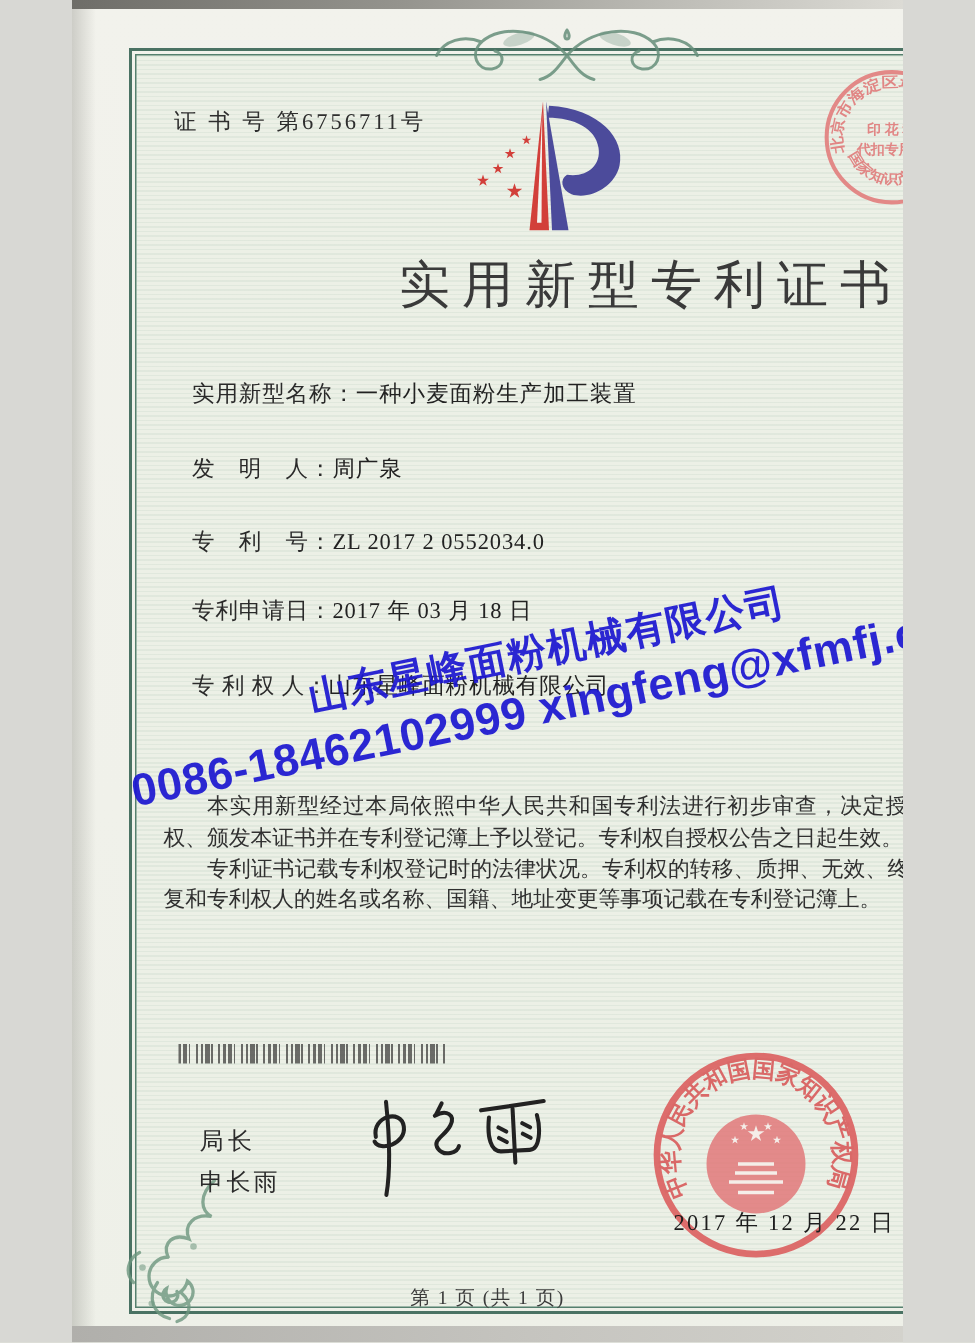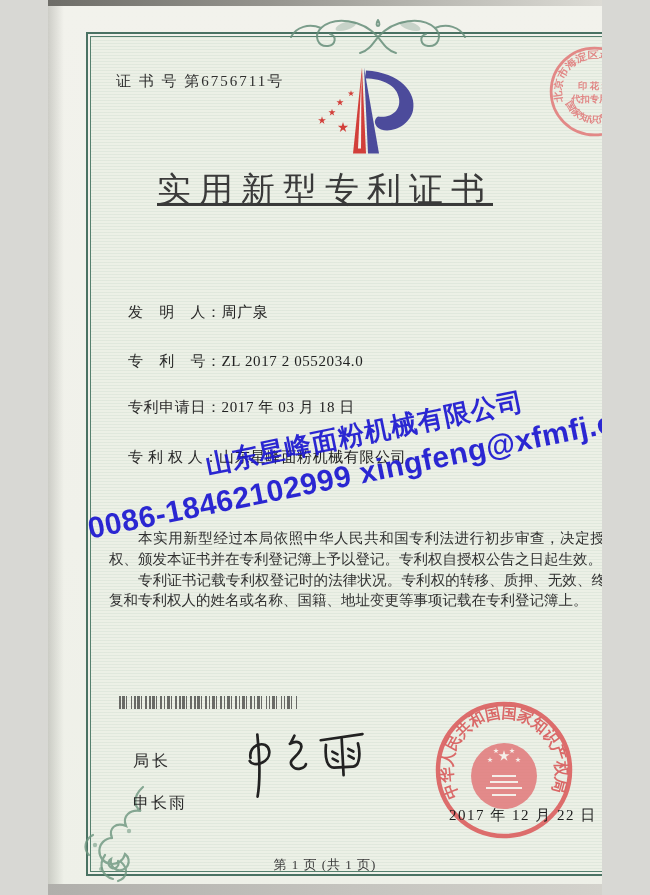--- a/index.html
+++ b/index.html
@@ -20,22 +20,22 @@
     position:absolute; left:38px; top:32px; width:574px; height:844px;
     border:2px solid #4a7263;
   }
   .frame-inner {
     position:absolute; inset:2px; border:1px solid #55806e;
     background:
       repeating-linear-gradient(180deg, rgba(104,150,128,.09) 0 1px, rgba(104,150,128,0) 1px 3px),
       #ecf0e6;
   }
   .cert-no { position:absolute; left:68px; top:72px; font-size:15px; letter-spacing:2px; color:#2e2e2e; }
-  .page-title { position:absolute; left:0; top:167px; width:100%; text-align:center;
-    font-size:34px; letter-spacing:8px; color:#3a3a3a; font-weight:500;text-decoration:underline; }
+  .page-title { position:absolute; left:0; top:167px; width:100%; text-align:right;
+    font-size:34px; letter-spacing:8px; color:#3a3a3a; font-weight:500; }
   .logo { position:absolute; left:256px; top:62px; width:122px; height:97px; }
   .field-row { position:absolute; left:80px; font-size:15px; color:#272727; letter-spacing:.6px; white-space:nowrap; }
   .field-row .lbl { color:#2a2a2a; }
   .field-row .val { color:#222; }
   .f0{top:253px} .f1{top:303px} .f2{top:352px} .f3{top:398px} .f4{top:448px} .f5{top:497px}
   .body-text { position:absolute; left:61px; top:528px; width:541px;
     font-size:14.5px; line-height:20.8px; color:#303030; text-align:justify; }
   .body-text p { text-indent:2em; }
   .watermark {
     position:absolute; left:29px; top:474px; width:660px;
@@ -45,21 +45,21 @@
   }
   .watermark .wl1 { margin-left:128px; font-size:26px; letter-spacing:1px; }
   .watermark .wl2 { margin-top:4px; font-size:30px; letter-spacing:.5px; }
   .barcode { position:absolute; left:71px; top:696px; width:178px; height:13px; opacity:.78;
     background:repeating-linear-gradient(90deg,
       #454543 0 1.5px, transparent 1.5px 3px,
       #454543 3px 6px, transparent 6px 7px,
       #454543 7px 8px, transparent 8px 11.5px,
       #454543 11.5px 13px, transparent 13px 15px); }
   .sig-title { position:absolute; left:85px; top:751px; font-size:16px; letter-spacing:3px; color:#2b2b2b; }
-  .sig-name  { position:absolute; left:85px; top:778px; font-size:16px; letter-spacing:2px; color:#2b2b2b;margin-top:15px; }
+  .sig-name  { position:absolute; left:85px; top:778px; font-size:16px; letter-spacing:2px; color:#2b2b2b; }
   .signature { position:absolute; left:180px; top:728px; width:158px; height:74px; transform:rotate(-3deg); }
   .office-stamp { position:absolute; left:386px; top:700px; width:140px; height:140px; opacity:.92; z-index:4; }
   .tax-stamp { position:absolute; left:500px; top:45px; width:93px; height:93px; opacity:.88; }
   .issue-date { position:absolute; left:401px; top:806px; font-size:15px; letter-spacing:1.5px; color:#1d1d1d; z-index:5; }
   .page-indicator { position:absolute; left:0; top:856px; width:100%; text-align:center; font-size:13px; letter-spacing:1px; color:#3a3a3a; }
   .ornament-top { position:absolute; left:224px; top:11px; width:212px; height:50px; color:#678f7b; }
   .ornament-bl { position:absolute; left:27px; top:785px; width:74px; height:98px; color:#6d967f; }
   .ornament-br { position:absolute; left:551px; top:785px; width:74px; height:98px; color:#6d967f; transform:scaleX(-1); }
   svg { display:block; width:100%; height:100%; }
   .stamp-ring-text { font-weight:bold; font-family:"Liberation Sans","DejaVu Sans",sans-serif; }
@@ -166,20 +166,23 @@
       <text x="60" y="57" text-anchor="middle" class="stamp-ring-text" font-size="12" fill="#e07878">印 花 税</text>
       <text x="60" y="74" text-anchor="middle" class="stamp-ring-text" font-size="12" fill="#e07878">代扣专用章</text>
       <text class="stamp-ring-text" font-size="11.5" fill="#e07878" textLength="92" lengthAdjust="spacingAndGlyphs">
         <textPath href="#taxBot">国家知识产权局</textPath>
       </text>
     </svg>
   </div>
 
   <div class="page-title">实用新型专利证书</div>
 
+  <div class="field-row f0">
+    <span class="lbl">实用新型名称：</span><span class="val">一种小麦面粉生产加工装置</span>
+  </div>
   <div class="field-row f1">
     <span class="lbl">发　明　人：</span><span class="val">周广泉</span>
   </div>
   <div class="field-row f2">
     <span class="lbl">专　利　号：</span><span class="val">ZL 2017 2 0552034.0</span>
   </div>
   <div class="field-row f3">
     <span class="lbl">专利申请日：</span><span class="val">2017 年 03 月 18 日</span>
   </div>
   <div class="field-row f4">

